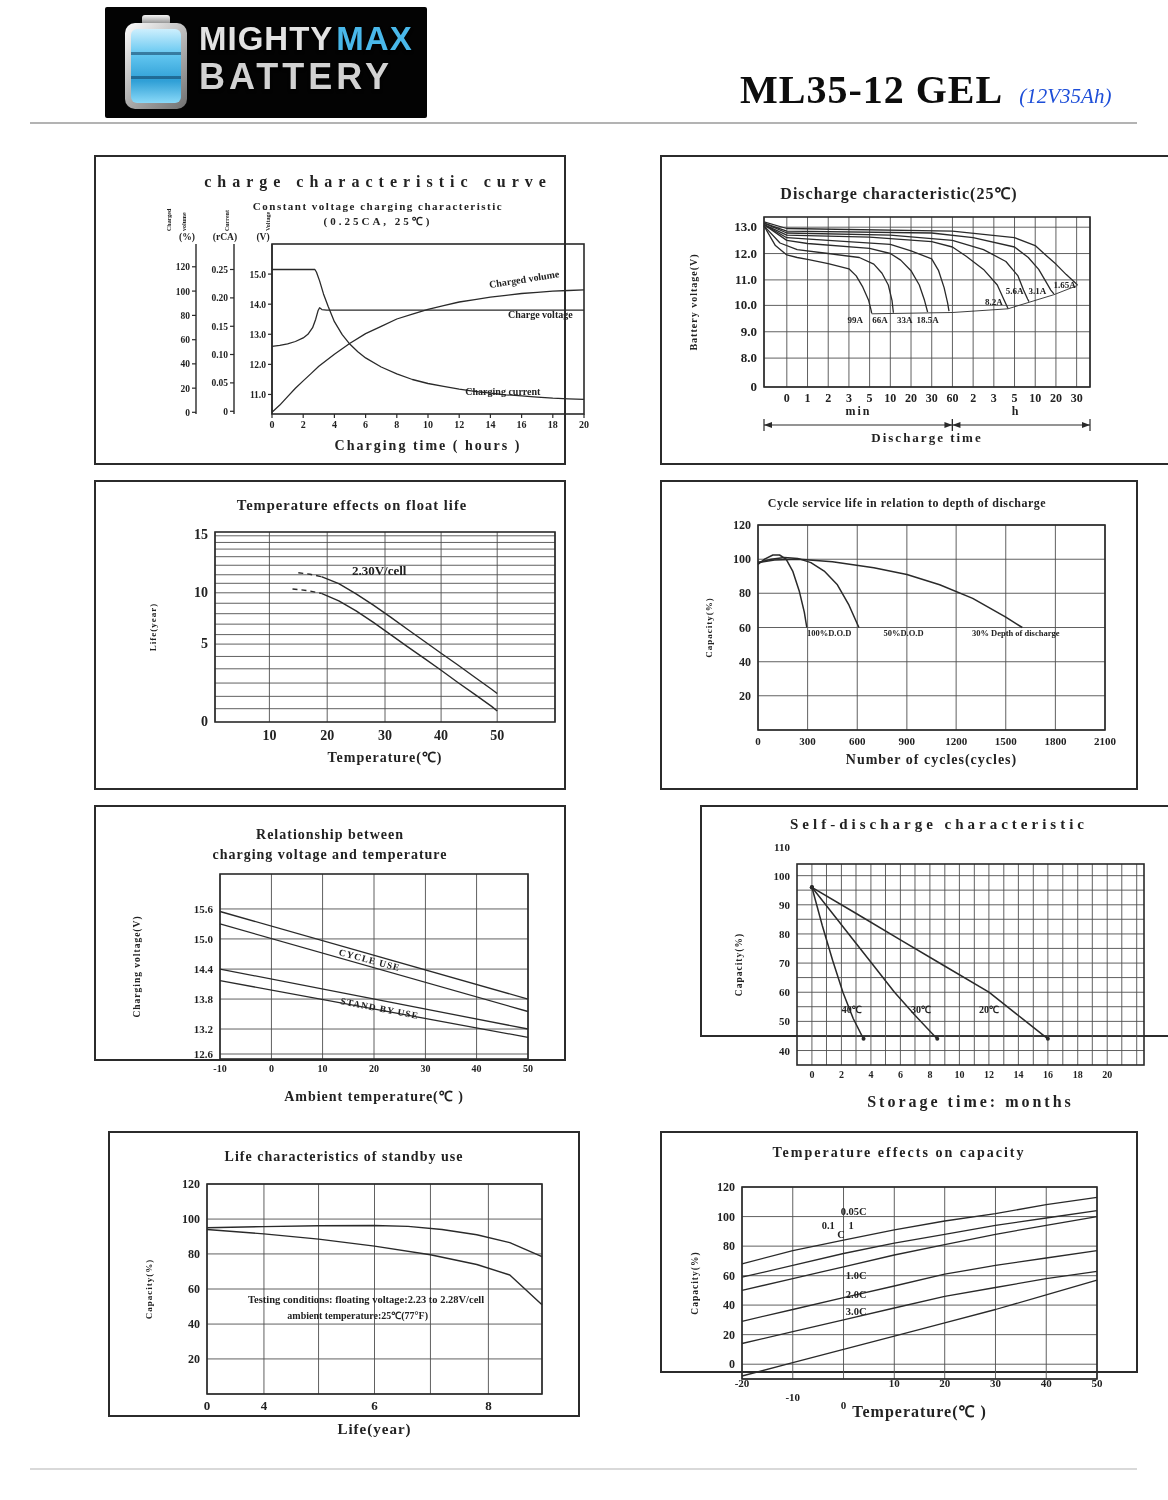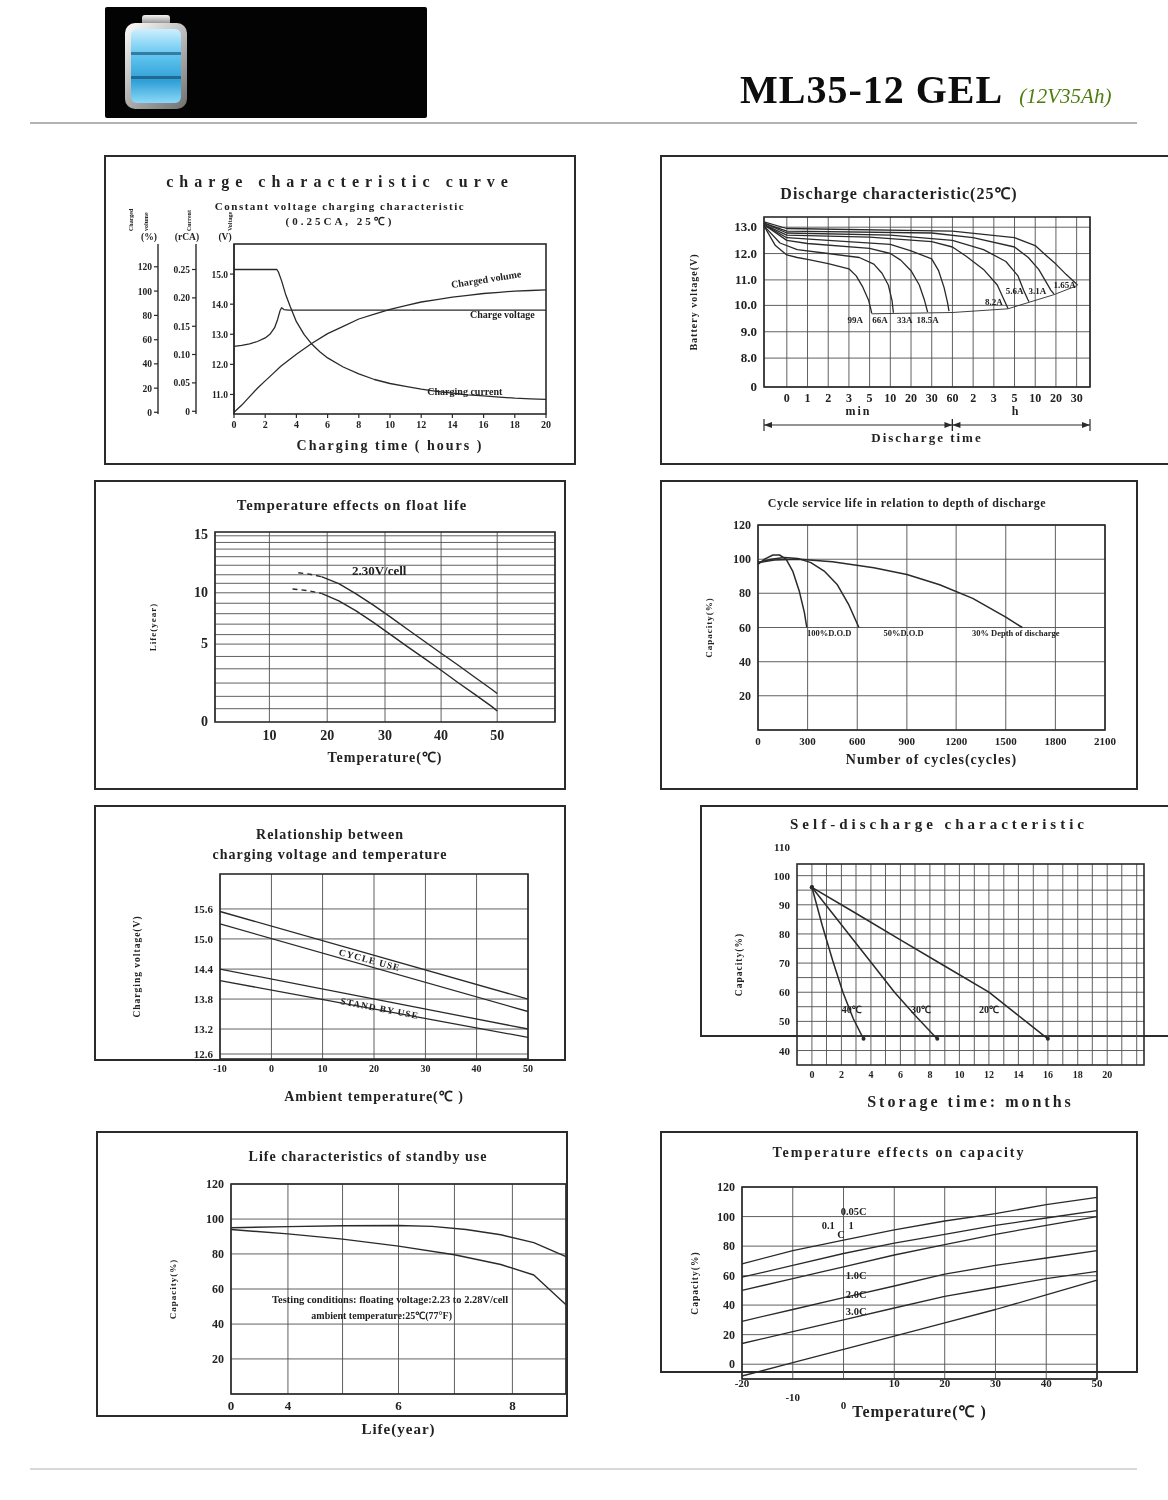--- a/index.html
+++ b/index.html
@@ -18,21 +18,21 @@
               background:linear-gradient(180deg,#cdeffd 0%,#62c6f0 35%,#2f9fd6 70%,#8ad9f8 100%);}
   .batt-line{position:absolute;left:0;right:0;height:3px;background:rgba(15,60,95,0.55);}
   .logo-text{position:absolute;left:94px;top:14px;width:220px;}
   .l1{font-family:"Liberation Sans",sans-serif;font-weight:800;font-size:33px;line-height:36px;
       color:#e2e2e2;letter-spacing:1px;text-shadow:0 2px 3px rgba(0,0,0,0.9);}
   .l1 .max{color:#49b8ea;margin-left:3px;}
   .l2{font-family:"Liberation Sans",sans-serif;font-weight:800;font-size:36px;line-height:40px;
       color:#d2d2d2;letter-spacing:4px;text-shadow:0 2px 3px rgba(0,0,0,0.9);}
   .model{position:absolute;left:740px;top:66px;width:420px;white-space:nowrap;}
   .model-name{font-weight:700;font-size:40px;letter-spacing:1px;color:#0d0d0d;margin-top:24px;}
-  .model-spec{font-style:italic;font-size:21px;color:#4d7c0f;margin-left:16px;}
+  .model-spec{font-style:italic;font-size:21px;color:#1d4ed8;margin-left:16px;}
   .rule{position:absolute;left:30px;width:1107px;}
   .top-rule{top:122px;height:2px;background:#b3b3b3;}
   .bottom-rule{top:1468px;height:2px;background:#d9d9d9;}
   
   .panel{position:absolute;border:2px solid #2b2b2b;background:#fff;box-sizing:border-box;}
   svg text{font-family:"Liberation Serif",serif;fill:#222;font-weight:700;}
 </style>
 </head>
 <body>
 <div id="page">
@@ -40,29 +40,33 @@
   <div class="logo">
     <div class="batt">
       <div class="batt-cap"></div>
       <div class="batt-body">
           <div class="batt-inner">
         <div class="batt-line" style="top:31%"></div>
         <div class="batt-line" style="top:63%"></div>
       </div>
         </div>
     </div>
+    <div class="logo-text">
+      <div class="l1"><span>MIGHTY</span><span class="max">MAX</span></div>
+      <div class="l2">BATTERY</div>
+    </div>
   </div>
   <div class="model">
     <span class="model-name">ML35-12 GEL</span><span class="model-spec">(12V35Ah)</span>
   </div>
   <div class="rule top-rule"></div>
   <div class="rule bottom-rule"></div>
 
   <div id="charts">
-      <div class="panel" style="left: 104px; top: 155px; width: 472px; height: 310px;"><svg width="468" height="306">
+      <div class="panel" style="left: 94px; top: 155px; width: 472px; height: 310px; padding-left: 48px;"><svg width="468" height="306">
           <text x="234" y="30" font-size="16" text-anchor="middle" fill="#222" letter-spacing="6" font-weight="700">charge characteristic curve</text>
           <text x="234" y="53" font-size="11" text-anchor="middle" fill="#222" letter-spacing="1.5" font-weight="700">Constant voltage charging characteristic</text>
           <text x="234" y="68" font-size="11" text-anchor="middle" fill="#222" letter-spacing="3" font-weight="700">(0.25CA, 25℃)</text>
           <rect x="128" y="87" width="312" height="170" fill="none" stroke="#2a2a2a" stroke-width="1.6"></rect>
           <text x="128" y="271" font-size="10" text-anchor="middle" fill="#222" font-weight="700">0</text>
           <line x1="128" y1="257" x2="128" y2="261" stroke="#2a2a2a" stroke-width="1.2"></line>
           <text x="159.2" y="271" font-size="10" text-anchor="middle" fill="#222" font-weight="700">2</text>
           <line x1="159.2" y1="257" x2="159.2" y2="261" stroke="#2a2a2a" stroke-width="1.2"></line>
           <text x="190.4" y="271" font-size="10" text-anchor="middle" fill="#222" font-weight="700">4</text>
           <line x1="190.4" y1="257" x2="190.4" y2="261" stroke="#2a2a2a" stroke-width="1.2"></line>
@@ -408,21 +412,21 @@
           <circle cx="235.27475" cy="231.87" r="2" fill="#2a2a2a"></circle>
           <path d="M109.9 80.3 L154.2 106.5 L198.4 132.8 L242.6 159.0 L286.9 185.2 L323.8 214.4 L345.9 231.9" fill="none" stroke="#2a2a2a" stroke-width="1.5" stroke-linejoin="round"></path>
           <circle cx="109.92099999999999" cy="80.316" r="2" fill="#2a2a2a"></circle>
           <circle cx="345.881" cy="231.87" r="2" fill="#2a2a2a"></circle>
           <text x="149.73925" y="205.6395" font-size="10" text-anchor="middle" fill="#222" font-weight="700">40℃</text>
           <text x="219.0525" y="205.6395" font-size="10" text-anchor="middle" fill="#222" font-weight="700">30℃</text>
           <text x="286.891" y="205.6395" font-size="10" text-anchor="middle" fill="#222" font-weight="700">20℃</text>
           <text x="268.5" y="300" font-size="16" text-anchor="middle" fill="#222" letter-spacing="3" font-weight="700">Storage time: months</text>
           <text x="40" y="157.5" font-size="9.5" text-anchor="middle" fill="#222" letter-spacing="1" font-weight="700" transform="rotate(-90 40 157.5)">Capacity(%)</text>
         </svg></div>
-      <div class="panel" style="left: 96px; top: 1131px; width: 472px; height: 286px; padding-left: 36px;"><svg width="468" height="310">
+      <div class="panel" style="left: 108px; top: 1131px; width: 472px; height: 286px;"><svg width="468" height="310">
           <text x="234" y="28" font-size="14" text-anchor="middle" fill="#222" letter-spacing="1" font-weight="700">Life characteristics of standby  use</text>
           <line x1="97" y1="51" x2="97" y2="261" stroke="#4f4f4f" stroke-width="0.9"></line>
           <line x1="153.95" y1="51" x2="153.95" y2="261" stroke="#4f4f4f" stroke-width="0.9"></line>
           <line x1="208.555" y1="51" x2="208.555" y2="261" stroke="#4f4f4f" stroke-width="0.9"></line>
           <line x1="264.5" y1="51" x2="264.5" y2="261" stroke="#4f4f4f" stroke-width="0.9"></line>
           <line x1="320.44500000000005" y1="51" x2="320.44500000000005" y2="261" stroke="#4f4f4f" stroke-width="0.9"></line>
           <line x1="378.4" y1="51" x2="378.4" y2="261" stroke="#4f4f4f" stroke-width="0.9"></line>
           <line x1="432" y1="51" x2="432" y2="261" stroke="#4f4f4f" stroke-width="0.9"></line>
           <line x1="97" y1="261" x2="432" y2="261" stroke="#4f4f4f" stroke-width="0.9"></line>
           <line x1="97" y1="225.92999999999998" x2="432" y2="225.92999999999998" stroke="#4f4f4f" stroke-width="0.9"></line>

